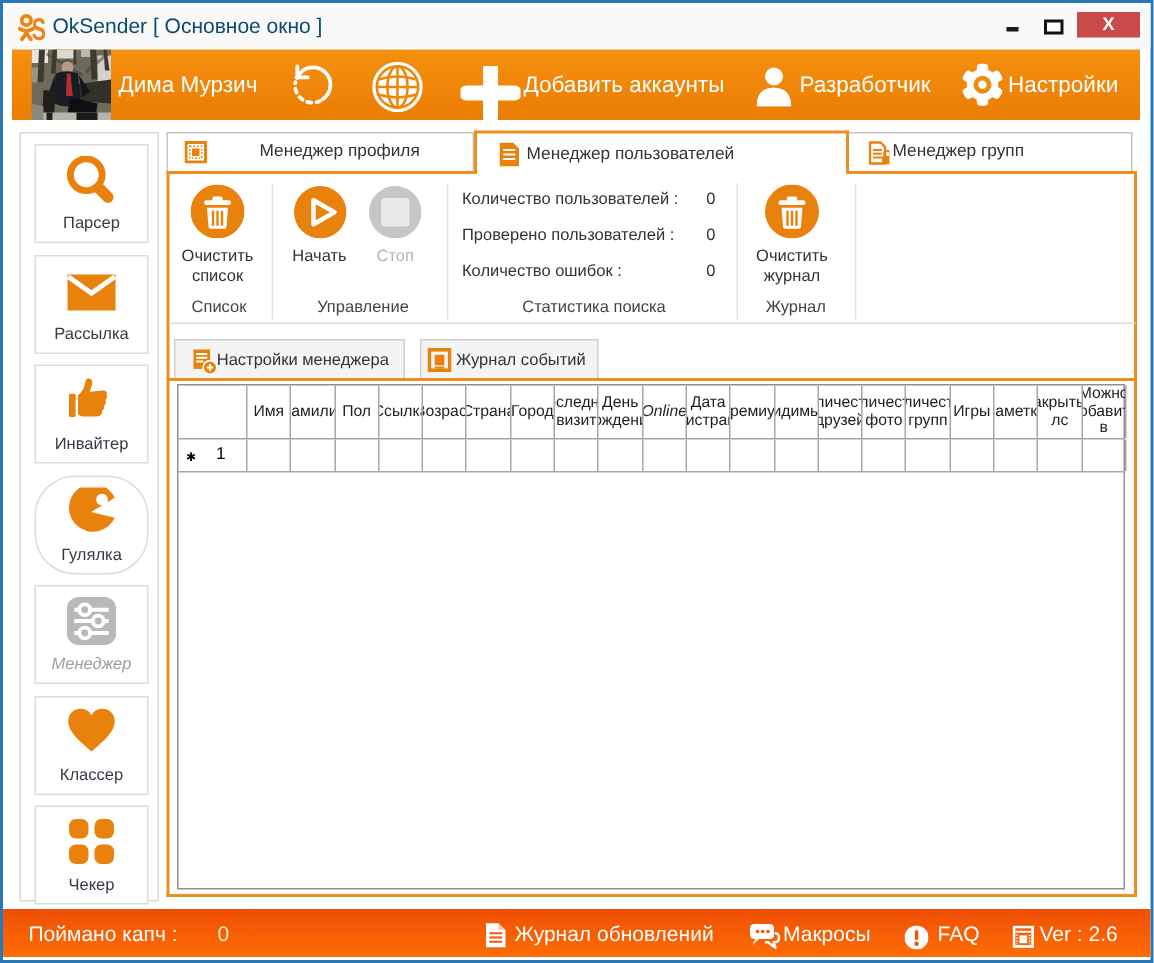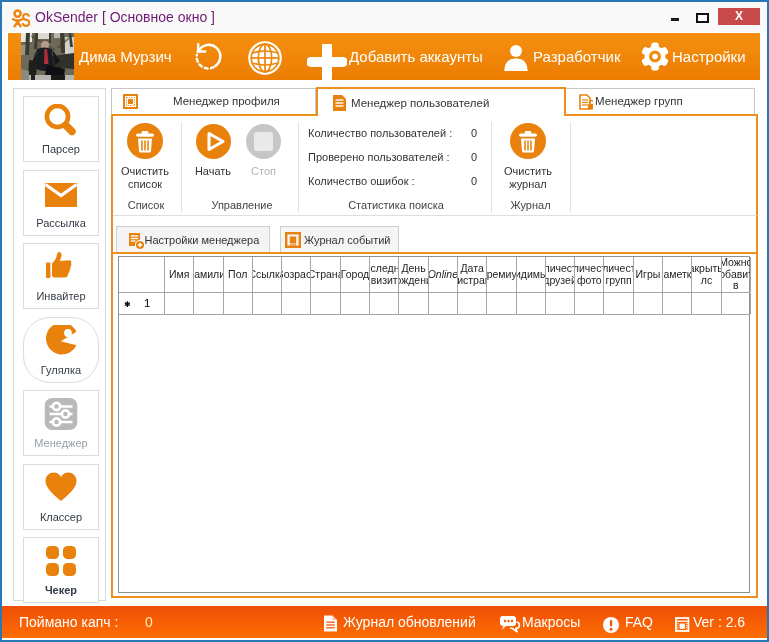--- a/index.html
+++ b/index.html
@@ -1,20 +1,20 @@
 <!DOCTYPE html>
 <html><head><meta charset="utf-8">
 <style>
 html,body{margin:0;padding:0;}
 body{width:769px;height:642px;font-family:"Liberation Sans",sans-serif;overflow:hidden;}
 .win{position:absolute;left:0;top:0;width:765px;height:638px;border:2px solid #2878b8;background:#fff;}
 .abs{position:absolute;}
 
 .titlebar{position:absolute;left:0;top:0;width:765px;height:30px;background:#f9f9f9;}
-.title{position:absolute;left:33px;top:0;height:37px;line-height:31px;font-size:14px;color:#701a75;}
+.title{position:absolute;left:33px;top:0;height:37px;line-height:31px;font-size:14px;color:#0c4a6e;}
 .minb{position:absolute;left:669px;top:16px;width:8px;height:3px;background:#1a1a1a;}
 .maxb{position:absolute;left:694px;top:11px;width:9px;height:6px;border:2px solid #111;background:#fff;}
 .closeb{position:absolute;left:716px;top:6px;width:42px;height:17px;background:#c94a4b;color:#fff;font-size:12px;font-weight:bold;text-align:center;line-height:17px;}
 
 .toolbar{position:absolute;left:6px;top:30.5px;width:752px;height:47.5px;background:linear-gradient(#f59010,#eb7d03);}
 .tb-text{position:absolute;top:0;height:47px;line-height:48px;color:#fff;font-size:15px;white-space:nowrap;}
 
 .sidebar{position:absolute;left:11px;top:86px;width:93px;height:513px;border:1px solid #d8d8d8;background:#fff;box-sizing:border-box;}
 .sbtn{position:absolute;left:9px;width:76px;height:66px;border:1px solid #dcdcdc;box-sizing:border-box;background:#fff;}
 .sbtn .lbl{position:absolute;bottom:6px;left:0;width:100%;text-align:center;font-size:11px;color:#333b46;}
@@ -164,21 +164,21 @@
         </svg>
       <div class="lbl">Инвайтер</div>
     </div>
     <div class="sbtn" style="top:228px;border-radius:27px;">
       <svg width="32" height="32" viewBox="0 0 32 32">
           <path d="M15.8 16.3 L31.5 6.8 A16 16 0 1 0 31.5 20.2 Z" fill="#e8820c"></path>
           <circle cx="23" cy="8" r="3.9" fill="#fff"></circle>
         </svg>
       <div class="lbl">Гулялка</div>
     </div>
-    <div class="sbtn" style="top:301px;">
+    <div class="sbtn" style="top:301px;font-style:italic;">
       <svg width="33" height="32" viewBox="0 0 33 32">
           <rect x="0" y="0" width="33" height="32" rx="8" fill="#b9b9b9"></rect>
           <g stroke="#fff" stroke-width="2.6">
             <line x1="5" y1="8.5" x2="28" y2="8.5"></line>
             <line x1="5" y1="16" x2="28" y2="16"></line>
             <line x1="5" y1="24" x2="28" y2="24"></line>
           </g>
           <g fill="#b9b9b9" stroke="#fff" stroke-width="2.6">
             <circle cx="12" cy="8.5" r="3.6"></circle>
             <circle cx="21" cy="16" r="3.6"></circle>
@@ -186,21 +186,21 @@
           </g>
         </svg>
       <div class="lbl" style="color:#9aa0a6;">Менеджер</div>
     </div>
     <div class="sbtn" style="top:375px;">
       <svg width="32" height="30" viewBox="0 0 32 30">
           <path d="M16 29 C8 22 0.5 16 0.5 9 C0.5 3.5 4.5 0.5 8.8 0.5 C12 0.5 14.8 2.3 16 5 C17.2 2.3 20 0.5 23.2 0.5 C27.5 0.5 31.5 3.5 31.5 9 C31.5 16 24 22 16 29 Z" fill="#e8820c"></path>
         </svg>
       <div class="lbl">Классер</div>
     </div>
-    <div class="sbtn" style="top:448px;font-weight:bold;">
+    <div class="sbtn" style="top:448px;">
       <svg width="32" height="32" viewBox="0 0 32 32">
           <g fill="#e8820c">
             <rect x="1" y="1" width="13" height="13" rx="4.5"></rect>
             <rect x="18" y="1" width="13" height="13" rx="4.5"></rect>
             <rect x="1" y="18" width="13" height="13" rx="4.5"></rect>
             <rect x="18" y="18" width="13" height="13" rx="4.5"></rect>
           </g>
         </svg>
       <div class="lbl">Чекер</div>
     </div>

